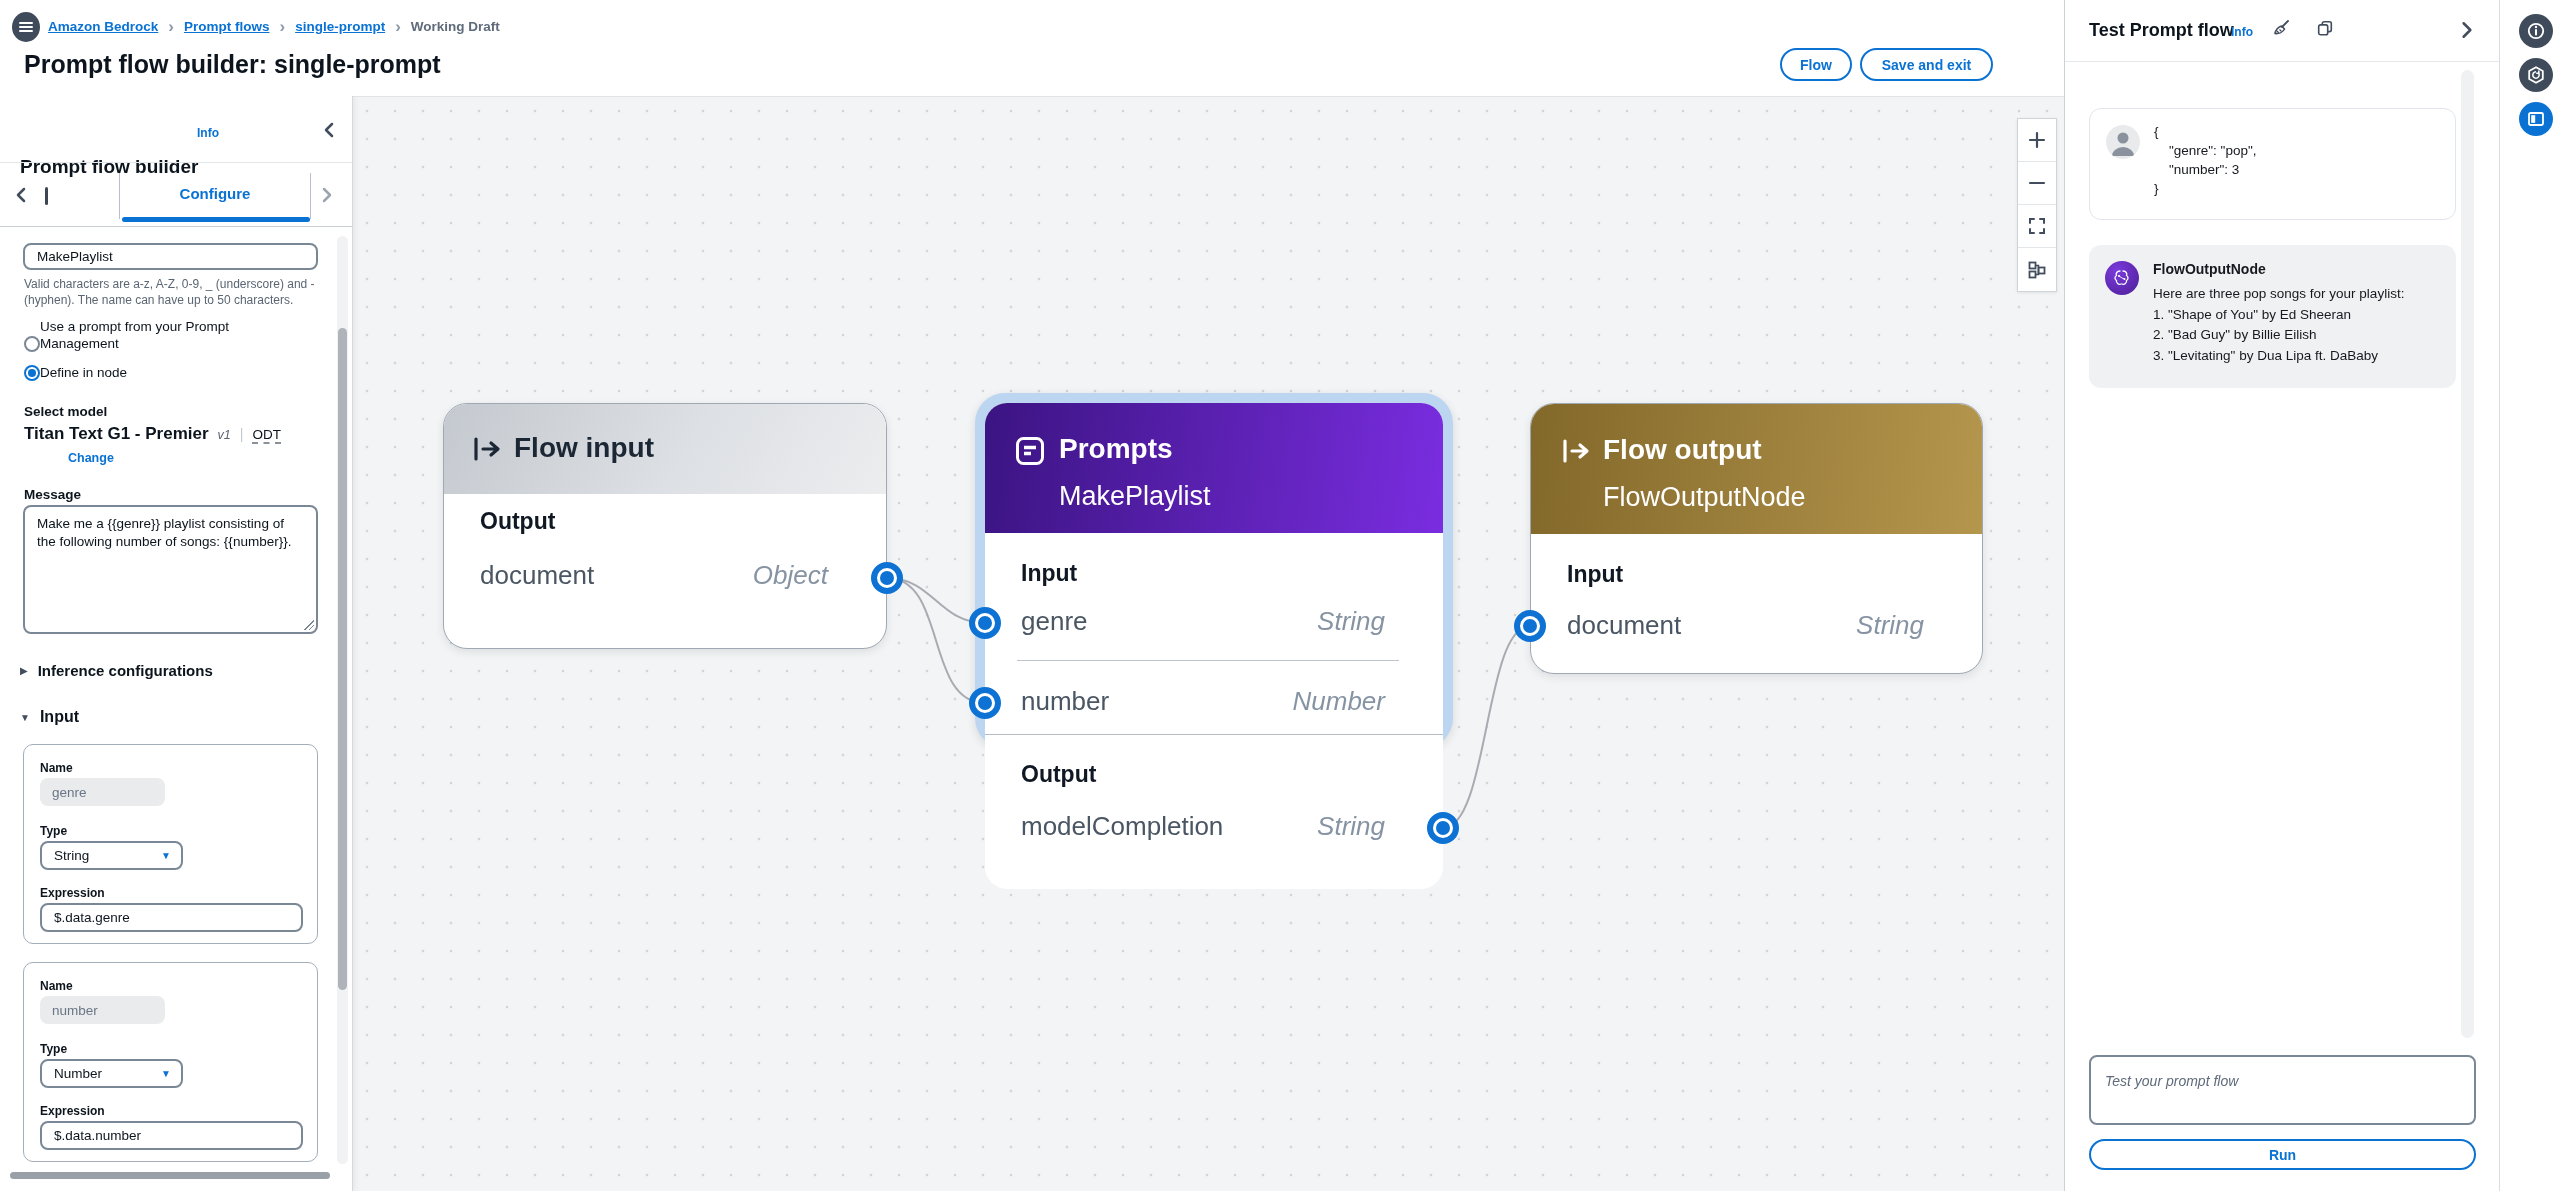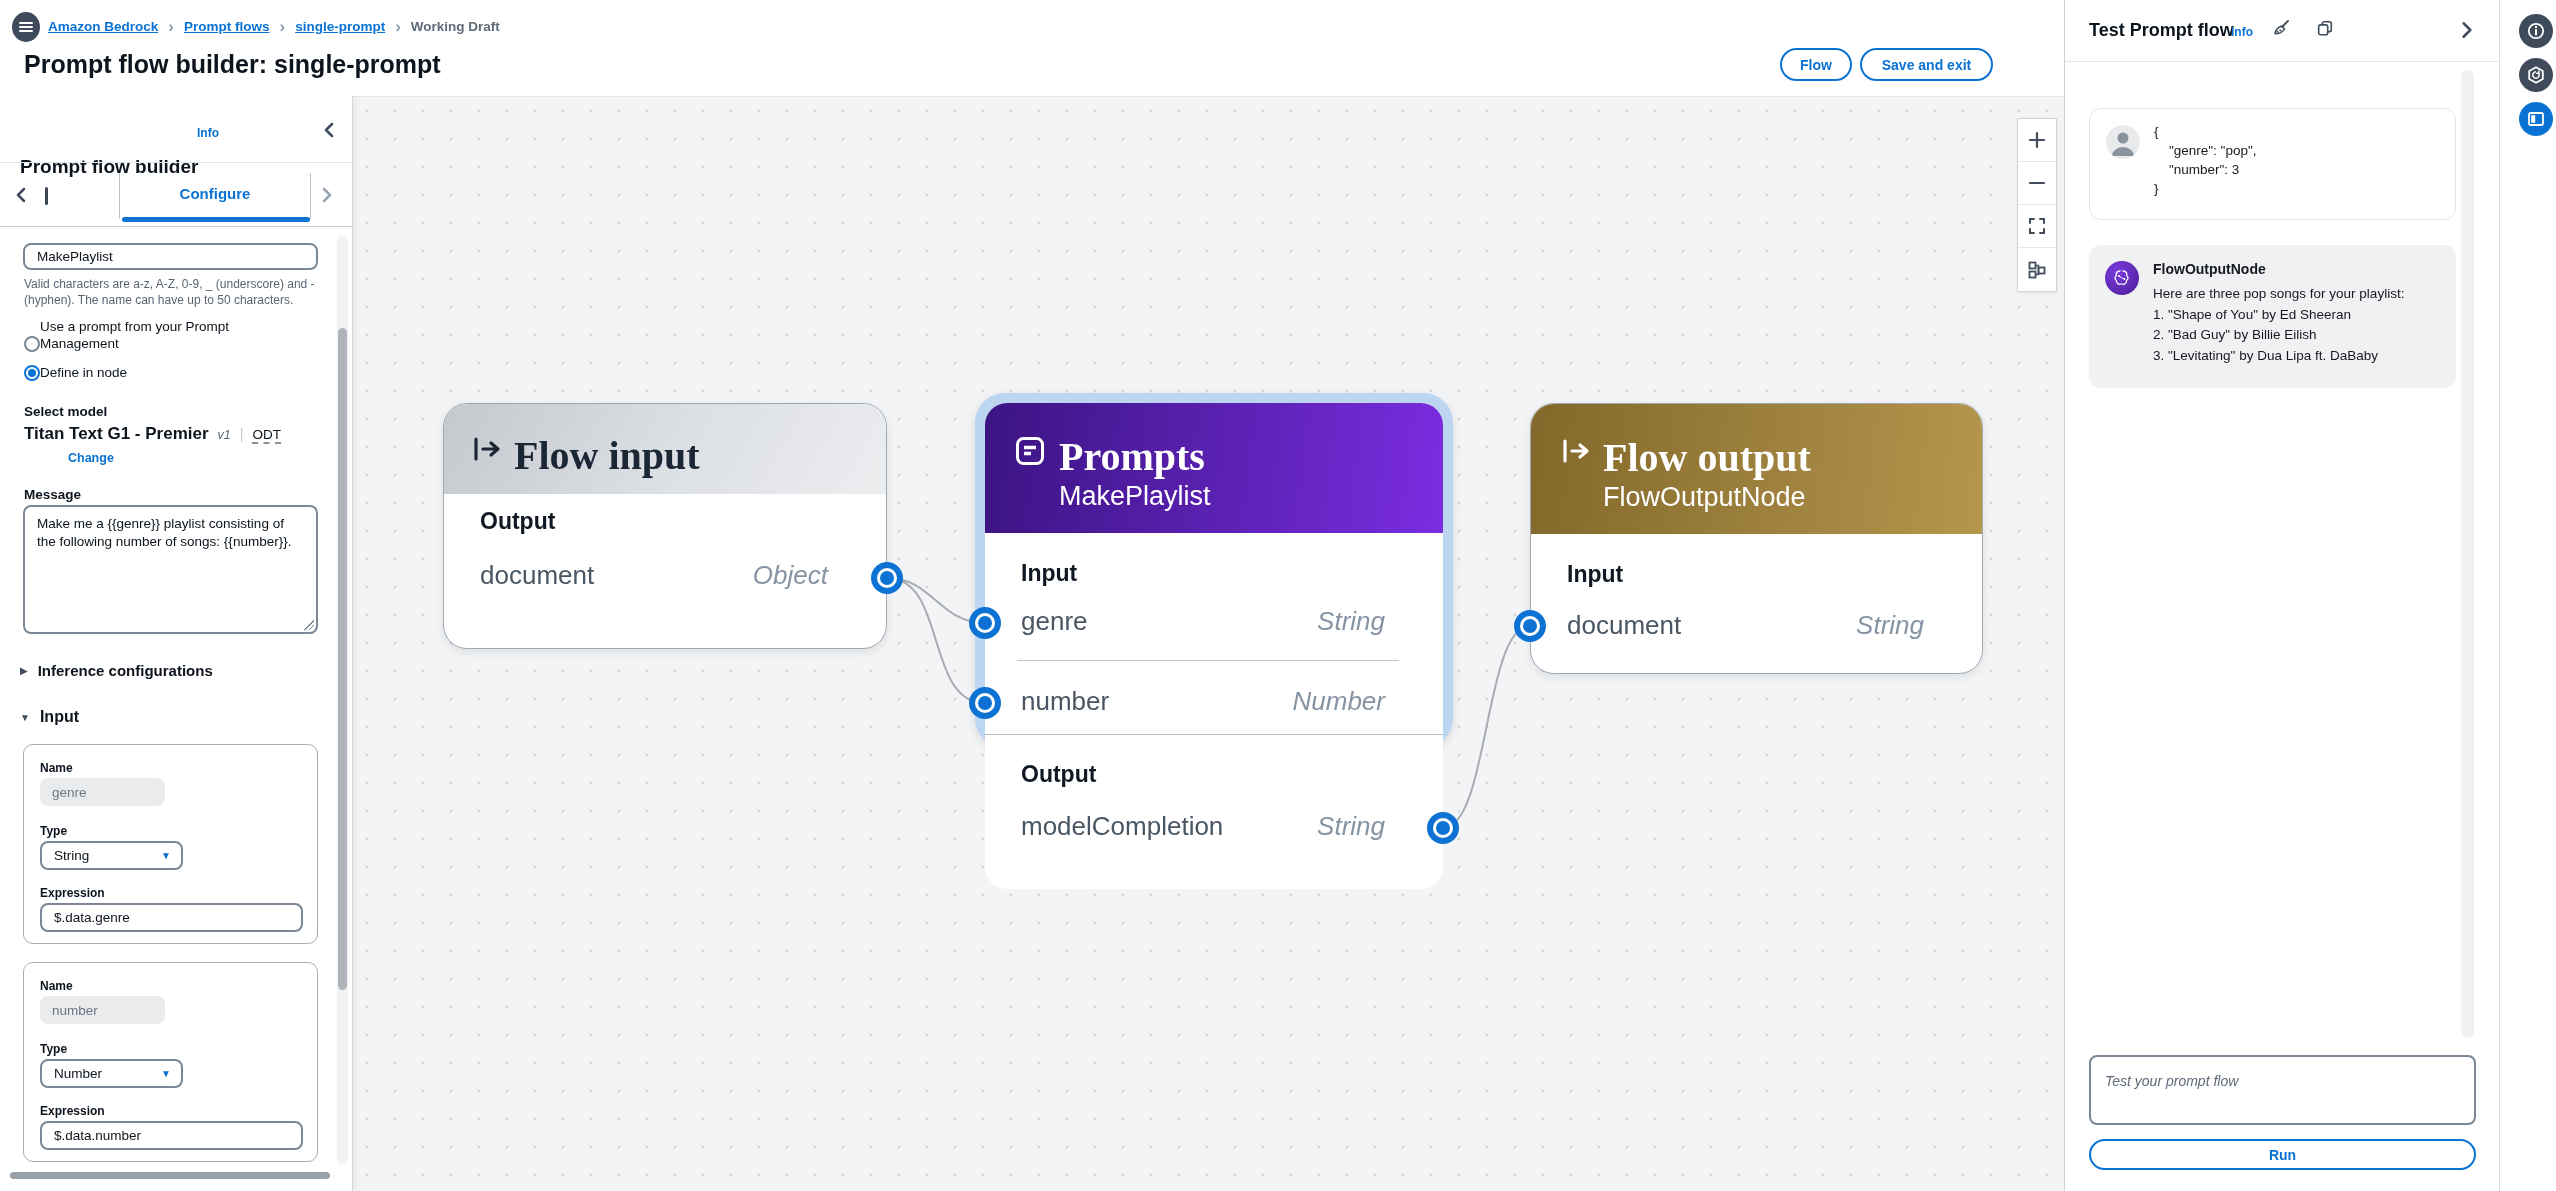--- a/index.html
+++ b/index.html
@@ -94,21 +94,21 @@
 
   
   #canvas { position:absolute; left:353px; top:96px; width:1711px; height:1095px; background:#f3f4f5;
             background-image:radial-gradient(circle, #d2d5d9 1.5px, transparent 1.6px); background-size:28px 28px;
             border-top:1px solid #e2e4e7; overflow:hidden; }
   #edges { position:absolute; left:0; top:0; }
 
   .flow-node { position:absolute; background:#fff; border:1.5px solid #9fa9b4; border-radius:24px;
                box-shadow:0 3px 8px rgba(15,25,40,.10); overflow:hidden; cursor:grab; }
   .node-header { position:absolute; left:0; top:0; width:100%; }
-  .nh-title { position:absolute; font-size:40px; font-weight:bold;font-family:Liberation Serif, serif; }
+  .nh-title { position:absolute; font-size:28px; font-weight:bold; }
   .nh-sub { position:absolute; font-size:27px; color:#fff; }
   .section-label { position:absolute; left:36px; font-size:23px; font-weight:bold; color:#101824; }
   .node-row { position:absolute; left:36px; right:58px; display:flex; justify-content:space-between; align-items:center; }
   .row-name { font-size:26px; color:#4a5663; }
   .row-type { font-size:26px; font-style:italic; color:#8593a3; }
   .row-div { position:absolute; height:1px; background:#bdc4cd; }
 
   #node-flow-input { left:90px; top:306px; width:444px; height:246px; }
   #fi-header { height:90px; background:linear-gradient(120deg,#c4c9cf 0%,#dde0e4 55%,#ecedef 100%); }
   #fi-header .nh-title { left:70px; top:28px; color:#1b2735; }

